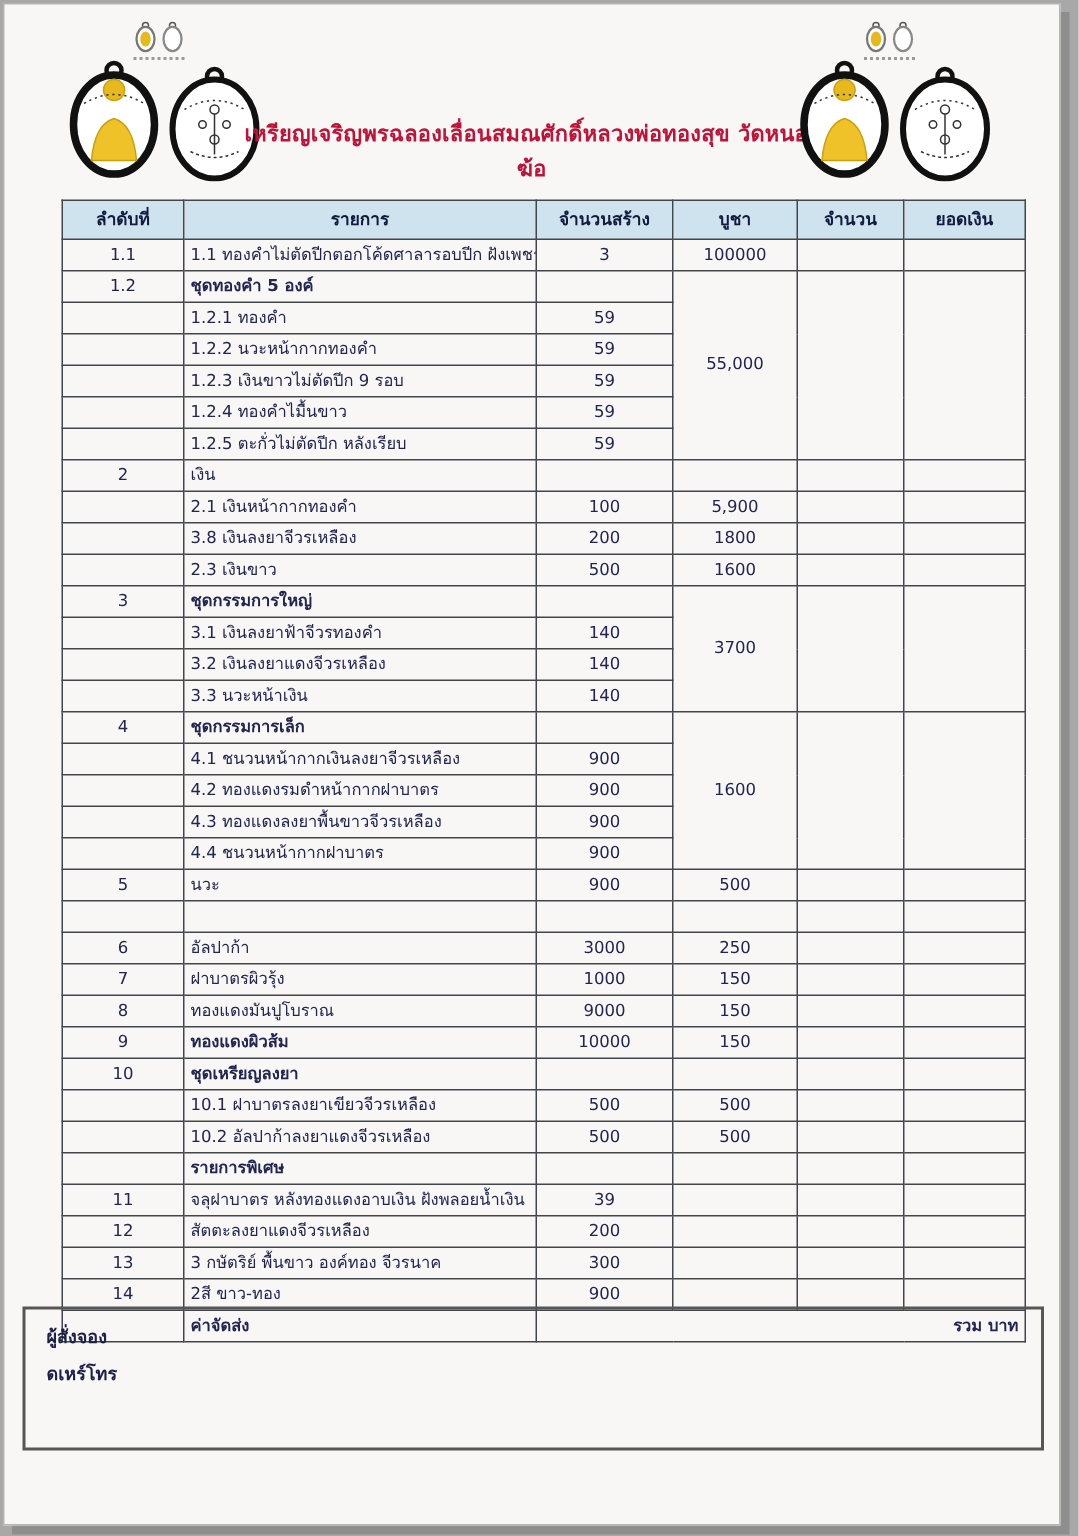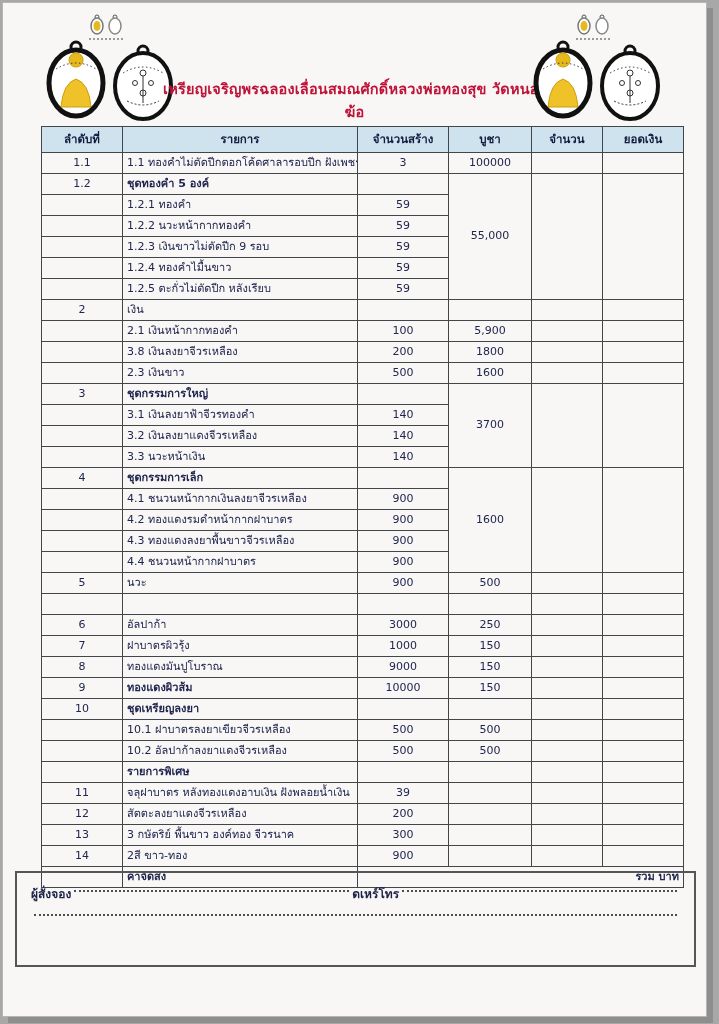--- a/index.html
+++ b/index.html
@@ -18,21 +18,21 @@
   .medal-group{position:absolute;top:0;width:160px;height:112px;}
   .medal-group.left{left:28px;}
   .medal-group.right{right:28px;}
   .page-title{
     position:absolute;left:160px;right:160px;top:68px;
     text-align:center;font-weight:bold;font-size:14.5px;
     color:var(--title-color,#bf1238);letter-spacing:.2px;
   }
   
   table.order{
-    position:absolute;left:38px;top:123px;width:642px;
+    position:absolute;left:38px;top:130px;width:642px;
     border-collapse:collapse;table-layout:fixed;
     font-size:11px;color:var(--ink,#20264f);
   }
   table.order th,table.order td{
     border:1px solid var(--border,#41464b);
     padding:0 4px;height:20px;line-height:1.1;
     overflow:hidden;white-space:nowrap;
   }
   table.order th{
     background:var(--header-bg,#cfe3ee);
@@ -43,21 +43,21 @@
   td.total{text-align:right;padding-left:8px;font-weight:bold;}
   td.bold{font-weight:bold;}
   col.c-no{width:81px;} col.c-item{width:235px;} col.c-qty{width:91px;}
   col.c-price{width:83px;} col.c-count{width:71px;} col.c-amount{width:81px;}
   
   .footer-box{
     position:absolute;left:12px;right:10px;top:868px;height:96px;
     border:2px solid #565656;padding:8px 14px 0 14px;box-sizing:border-box;
     font-size:12px;color:#1c2247;font-weight:bold;
   }
-  .fline{display:flex;align-items:center;height:24px;}
+  .fline{display:flex;align-items:flex-start;height:24px;flex-direction:column;}
   .dots{flex:1;border-bottom:2px dotted #4c4c4c;margin:0 3px 4px 3px;}
   
   .medal-group svg{display:block;}
 </style>
 </head>
 <body>
 
 <div class="page">
 
   <div class="header">

